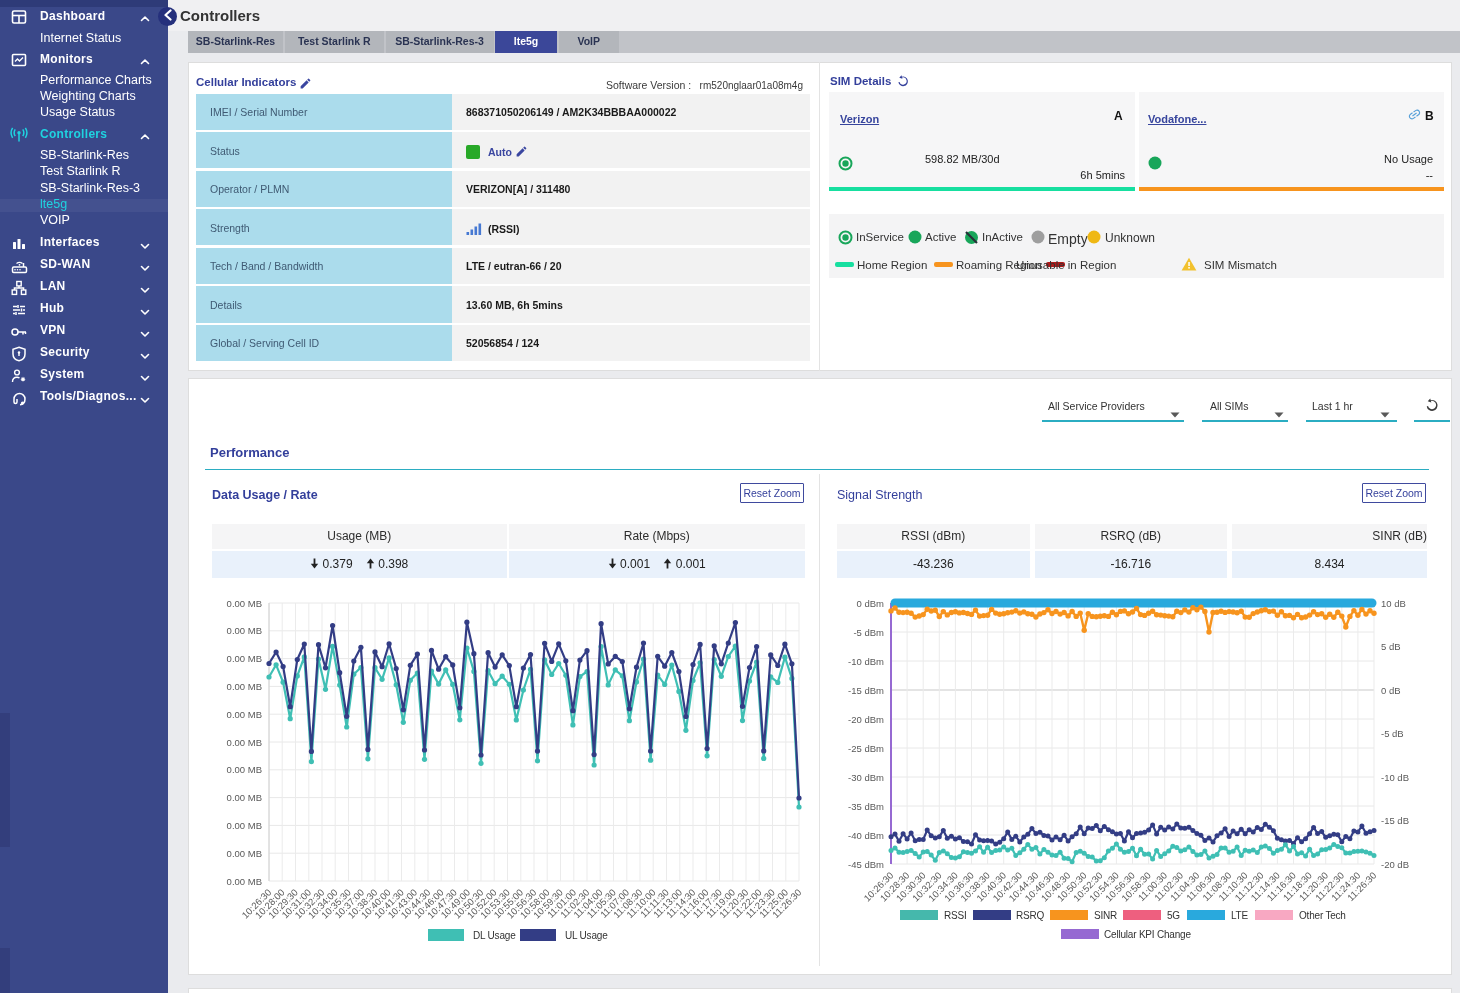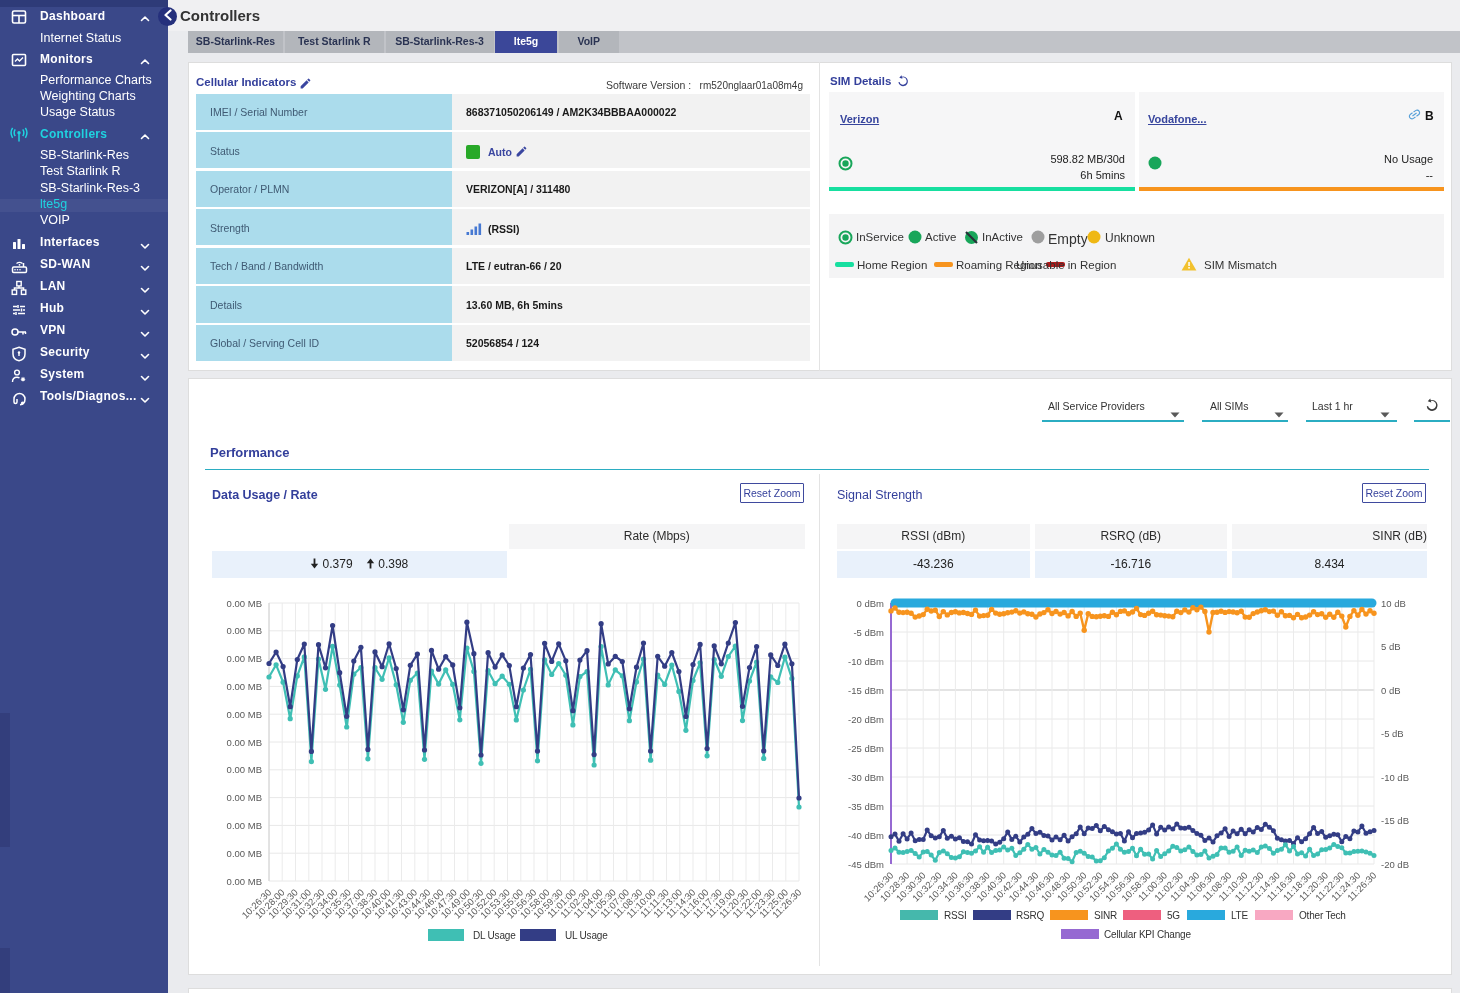--- a/index.html
+++ b/index.html
@@ -73,21 +73,21 @@
     <div style="position:absolute;left:896px;top:73.5px"><svg width="14" height="14" viewBox="0 0 24 24">
         <path d="M12 4.5 V1.8 L7.3 5 12 8.2 V5.8 a6.2 6.2 0 1 1-6.2 6.2 H3.8 A8.2 8.2 0 1 0 12 4.5z" fill="#333f9b" transform="rotate(-15 12 12)"></path>
       </svg></div>
     <div style="position:absolute;left:829px;top:91.5px;width:305.5px;height:99px;background:#f6f6f7;border-bottom:4px solid #17dfa0"></div>
     <div style="position:absolute;left:840px;top:113px;font-size:11px;font-weight:bold;color:#37459d;text-decoration:underline">Verizon</div>
     <div style="position:absolute;left:1114px;top:109px;font-size:12px;font-weight:bold;color:#111">A</div>
     <div style="position:absolute;left:838px;top:155.5px"><svg width="15" height="15" viewBox="0 0 15 15">
         <circle cx="7.5" cy="7.5" r="6" fill="none" stroke="#18a65a" stroke-width="2"></circle>
         <circle cx="7.5" cy="7.5" r="3.2" fill="#18a65a"></circle>
       </svg></div>
-    <div style="position:absolute;left:925px;top:152.5px;width:200px;text-align:right;font-size:11px;color:#222">598.82 MB/30d</div>
+    <div style="position:absolute;left:925px;top:152.5px;width:200px;text-align:left;font-size:11px;color:#222">598.82 MB/30d</div>
     <div style="position:absolute;left:925px;top:169px;width:200px;text-align:right;font-size:11px;color:#222">6h 5mins</div>
     <div style="position:absolute;left:1138.5px;top:91.5px;width:305px;height:99px;background:#f6f6f7;border-bottom:4px solid #f7941e"></div>
     <div style="position:absolute;left:1148px;top:113px;font-size:11px;font-weight:bold;color:#37459d;text-decoration:underline">Vodafone...</div>
     <div style="position:absolute;left:1407px;top:107px"><svg width="15" height="15" viewBox="0 0 24 24">
         <path d="M3.9 12c0-1.71 1.39-3.1 3.1-3.1h4V7H7c-2.76 0-5 2.24-5 5s2.24 5 5 5h4v-1.9H7c-1.71 0-3.1-1.39-3.1-3.1zM8 13h8v-2H8v2zm9-6h-4v1.9h4c1.71 0 3.1 1.39 3.1 3.1s-1.39 3.1-3.1 3.1h-4V17h4c2.76 0 5-2.24 5-5s-2.24-5-5-5z" fill="#58a0d8" transform="rotate(-35 12 12)"></path>
       </svg></div>
     <div style="position:absolute;left:1425px;top:109px;font-size:12px;font-weight:bold;color:#111">B</div>
     <div style="position:absolute;left:1148px;top:156px"><svg width="14" height="14" viewBox="0 0 14 14">
         <circle cx="7" cy="7" r="6.5" fill="#18a65a"></circle>
       </svg></div>
@@ -146,28 +146,36 @@
     <div style="position:absolute;left:1306px;top:419.5px;width:91px;height:2px;background:#2badc2"></div>
     <div style="position:absolute;left:1424px;top:397px"><svg width="16" height="16" viewBox="0 0 24 24">
         <path d="M12 4.5 V1.8 L7.3 5 12 8.2 V5.8 a6.2 6.2 0 1 1-6.2 6.2 H3.8 A8.2 8.2 0 1 0 12 4.5z" fill="#3a3a3a" transform="rotate(-15 12 12)"></path>
       </svg></div>
     <div style="position:absolute;left:1414px;top:419.5px;width:36px;height:2px;background:#2badc2"></div>
     <div style="position:absolute;left:210px;top:445px;font-size:13px;font-weight:bold;color:#333f9b">Performance</div>
     <div style="position:absolute;left:205px;top:468.5px;width:1224px;height:1.5px;background:#2badc2"></div>
     <div style="position:absolute;left:819px;top:474px;width:1px;height:492px;background:#e3e3e3"></div>
     <div style="position:absolute;left:212px;top:488px;font-size:12.5px;font-weight:bold;color:#333f9b">Data Usage / Rate</div>
     <div class="rzoom" style="left:740px;top:482.5px">Reset Zoom</div>
+    <div style="position:absolute;left:212px;top:524px;width:294.5px;height:24.5px;background:#f5f5f6;text-align:center;line-height:24.5px;font-size:12px;color:#2c2c2c">Usage (MB)</div>
     <div style="position:absolute;left:508.5px;top:524px;width:296.5px;height:24.5px;background:#f5f5f6;text-align:center;line-height:24.5px;font-size:12px;color:#2c2c2c">Rate (Mbps)</div>
     <div style="position:absolute;left:212px;top:551px;width:294.5px;height:27px;background:#e9f1fb;text-align:center;line-height:27px;font-size:12px;color:#222"><svg width="9" height="11" viewBox="0 0 9 11" style="vertical-align:-1px">
         <line x1="4.5" y1="0.5" x2="4.5" y2="7" stroke="#222" stroke-width="1.8"></line>
         <path d="M0.8 5.8 L4.5 10.5 L8.2 5.8 Z" fill="#222"></path>
       </svg> 0.379 &nbsp;&nbsp;&nbsp;<svg width="9" height="11" viewBox="0 0 9 11" style="vertical-align:-1px">
         <line x1="4.5" y1="10.5" x2="4.5" y2="4" stroke="#222" stroke-width="1.8"></line>
         <path d="M0.8 5.2 L4.5 0.5 L8.2 5.2 Z" fill="#222"></path>
       </svg> 0.398</div>
+    <div style="position:absolute;left:508.5px;top:551px;width:296.5px;height:27px;background:#e9f1fb;text-align:center;line-height:27px;font-size:12px;color:#222"><svg width="9" height="11" viewBox="0 0 9 11" style="vertical-align:-1px">
+        <line x1="4.5" y1="0.5" x2="4.5" y2="7" stroke="#222" stroke-width="1.8"></line>
+        <path d="M0.8 5.8 L4.5 10.5 L8.2 5.8 Z" fill="#222"></path>
+      </svg> 0.001 &nbsp;&nbsp;&nbsp;<svg width="9" height="11" viewBox="0 0 9 11" style="vertical-align:-1px">
+        <line x1="4.5" y1="10.5" x2="4.5" y2="4" stroke="#222" stroke-width="1.8"></line>
+        <path d="M0.8 5.2 L4.5 0.5 L8.2 5.2 Z" fill="#222"></path>
+      </svg> 0.001</div>
     <div style="position:absolute;left:837px;top:488px;font-size:12.5px;font-weight:normal;color:#333f9b">Signal Strength</div>
     <div class="rzoom" style="left:1362px;top:482.5px">Reset Zoom</div>
     <div style="position:absolute;left:837px;top:524px;width:192.5px;height:24.5px;background:#f5f5f6;text-align:center;line-height:24.5px;font-size:12px;color:#2c2c2c">RSSI (dBm)</div>
     <div style="position:absolute;left:837px;top:551px;width:192.5px;height:27px;background:#e9f1fb;text-align:center;line-height:27px;font-size:12px;color:#222">-43.236</div>
     <div style="position:absolute;left:1034.5px;top:524px;width:192.5px;height:24.5px;background:#f5f5f6;text-align:center;line-height:24.5px;font-size:12px;color:#2c2c2c">RSRQ (dB)</div>
     <div style="position:absolute;left:1034.5px;top:551px;width:192.5px;height:27px;background:#e9f1fb;text-align:center;line-height:27px;font-size:12px;color:#222">-16.716</div>
     <div style="position:absolute;left:1232px;top:524px;width:195px;height:24.5px;background:#f5f5f6;text-align:right;line-height:24.5px;font-size:12px;color:#2c2c2c">SINR (dB)</div>
     <div style="position:absolute;left:1232px;top:551px;width:195px;height:27px;background:#e9f1fb;text-align:center;line-height:27px;font-size:12px;color:#222">8.434</div>
     <div style="position:absolute;left:196px;top:588px"><svg width="616" height="360" font-family="Liberation Sans, sans-serif">
         <line x1="73.0" y1="15.0" x2="603.0" y2="15.0" stroke="#e8e8e8" stroke-width="1"></line>

